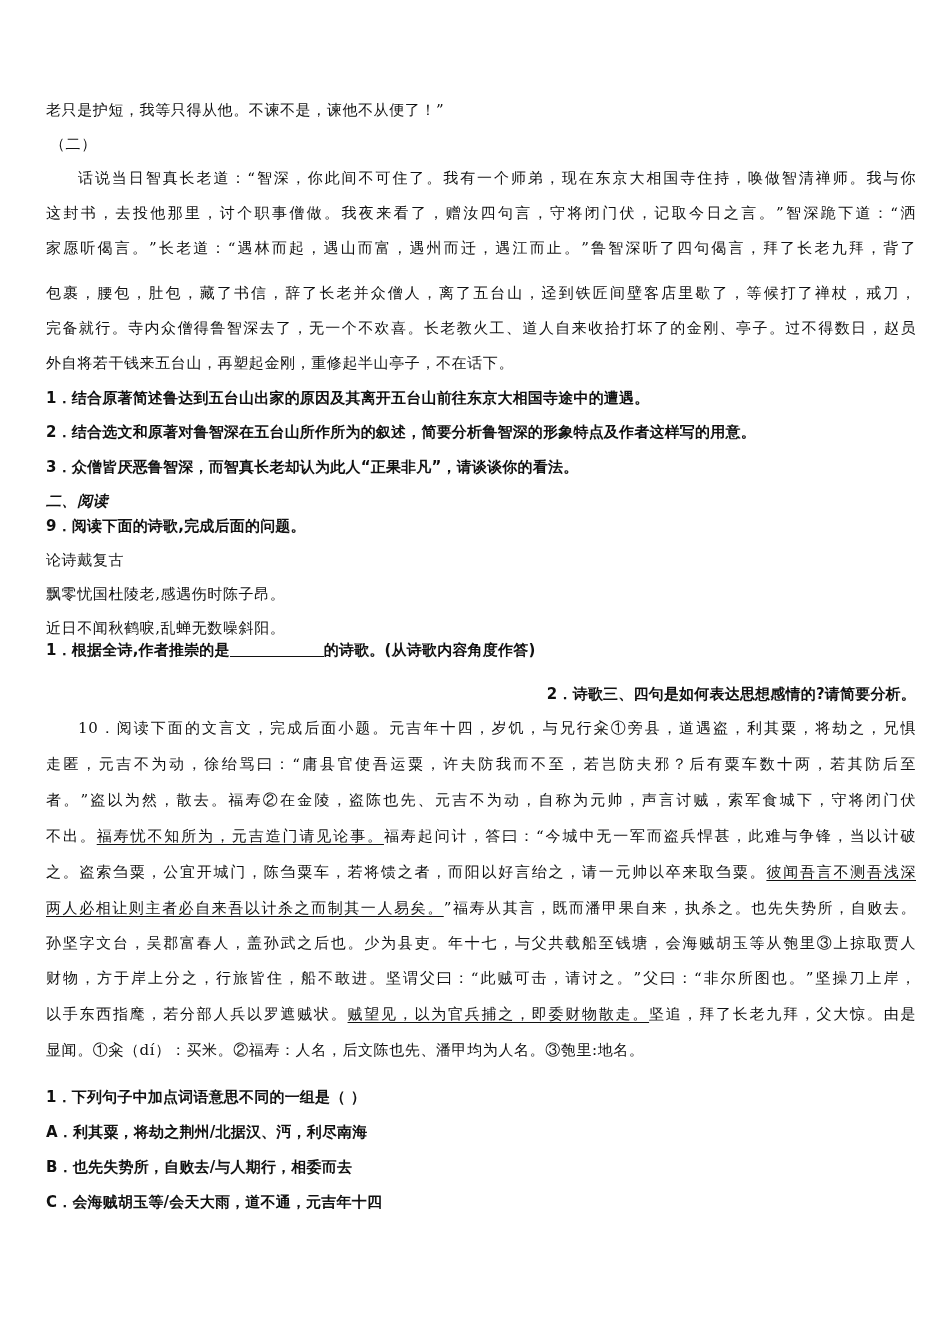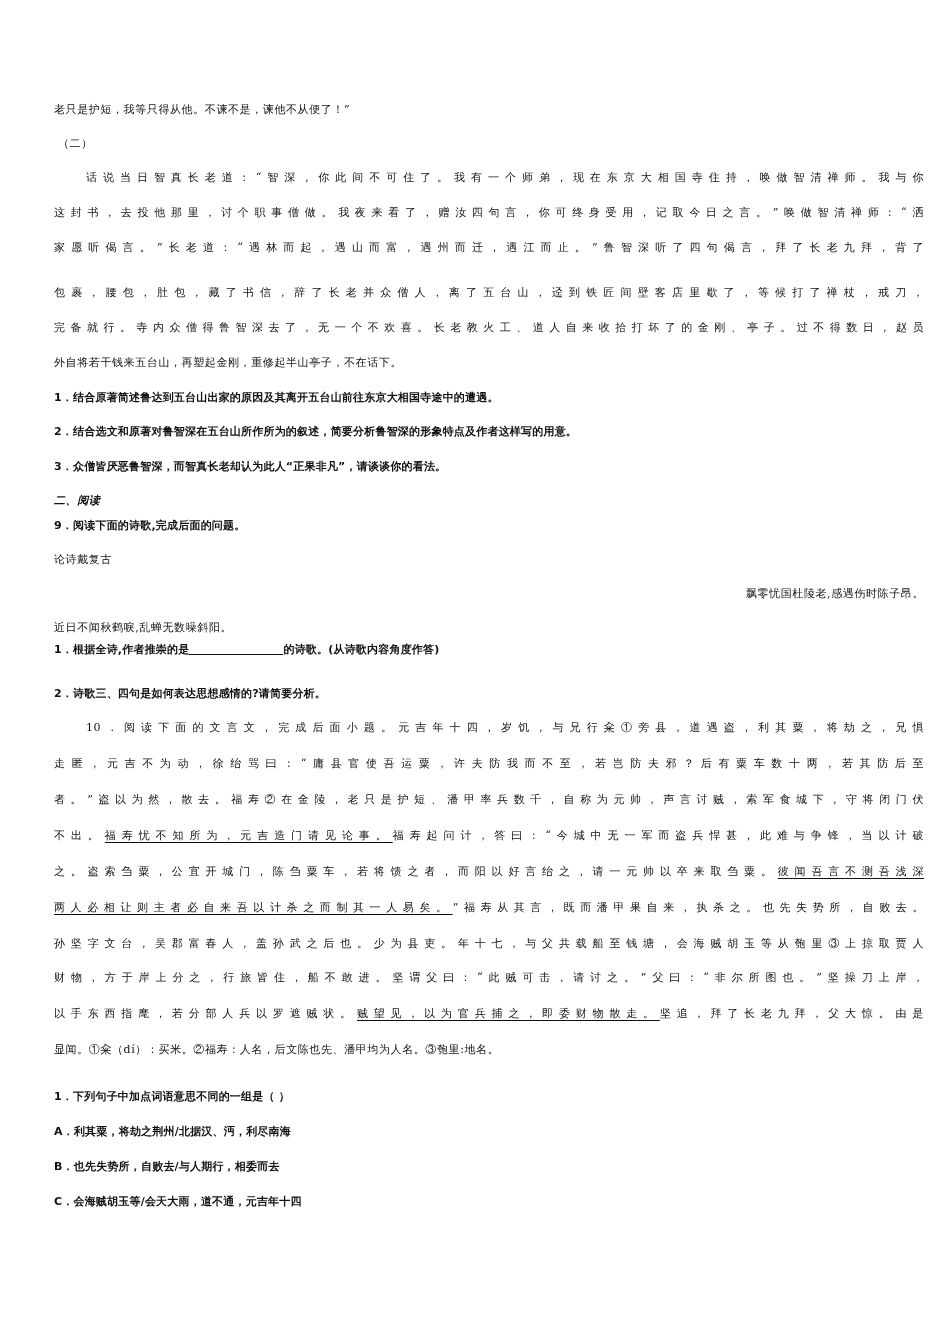--- a/index.html
+++ b/index.html
@@ -3,62 +3,61 @@
 <meta charset="utf-8">
 <style>
   html, body { margin: 0; padding: 0; background: #ffffff; }
   body {
     width: 950px; height: 1344px; position: relative; overflow: hidden;
     font-family: "DejaVu Serif", "Liberation Serif", serif;
     color: #111111;
   }
   .line {
     position: absolute; left: 46px; width: 870px;
-    font-size: 11px; line-height: 20px; white-space: nowrap;
+    font-size: 15px; line-height: 20px; white-space: nowrap;
     letter-spacing: 0.6px;
-    margin-left: 8px;
   }
   .just { text-align: justify; text-align-last: justify; }
   .indent { padding-left: 32px; width: 838px; }
   .bold { font-weight: bold; font-family: "DejaVu Sans", "Liberation Sans", sans-serif; font-style: italic; }
   .sans { font-family: "DejaVu Sans", "Liberation Sans", sans-serif; letter-spacing: 0.2px; font-weight: bold; }
   .u { text-decoration: underline; text-underline-offset: 3px; }
   .blank { display: inline-block; width: 94px; border-bottom: 1px solid #111; height: 14px; vertical-align: -2px; }
 </style>
 </head>
 <body>
 
 <div class="line" style="top:100px;">老只是护短，我等只得从他。不谏不是，谏他不从便了！”</div>
 <div class="line" style="top:134px; left:50px;">（二）</div>
 
 <div class="line just indent" style="top:168px;">话说当日智真长老道：“智深，你此间不可住了。我有一个师弟，现在东京大相国寺住持，唤做智清禅师。我与你</div>
-<div class="line just" style="top:203px;">这封书，去投他那里，讨个职事僧做。我夜来看了，赠汝四句言，你可终身受用，记取今日之言。”唤做智清禅师：“洒</div>
+<div class="line just" style="top:203px;">这封书，去投他那里，讨个职事僧做。我夜来看了，赠汝四句言，守将闭门伏，记取今日之言。”智深跪下道：“洒</div>
 <div class="line just" style="top:238px;">家愿听偈言。”长老道：“遇林而起，遇山而富，遇州而迁，遇江而止。”鲁智深听了四句偈言，拜了长老九拜，背了</div>
 <div class="line just" style="top:283px;">包裹，腰包，肚包，藏了书信，辞了长老并众僧人，离了五台山，迳到铁匠间壁客店里歇了，等候打了禅杖，戒刀，</div>
 <div class="line just" style="top:318px;">完备就行。寺内众僧得鲁智深去了，无一个不欢喜。长老教火工、道人自来收拾打坏了的金刚、亭子。过不得数日，赵员</div>
 <div class="line" style="top:353px;">外自将若干钱来五台山，再塑起金刚，重修起半山亭子，不在话下。</div>
 
 <div class="line sans" style="top:388px;">1．结合原著简述鲁达到五台山出家的原因及其离开五台山前往东京大相国寺途中的遭遇。</div>
 <div class="line sans" style="top:422px;">2．结合选文和原著对鲁智深在五台山所作所为的叙述，简要分析鲁智深的形象特点及作者这样写的用意。</div>
 <div class="line sans" style="top:457px;">3．众僧皆厌恶鲁智深，而智真长老却认为此人“正果非凡”，请谈谈你的看法。</div>
 
 <div class="line bold" style="top:491px;">二、阅读</div>
 <div class="line sans" style="top:516px;">9．阅读下面的诗歌,完成后面的问题。</div>
 <div class="line" style="top:550px;">论诗戴复古</div>
-<div class="line" style="top:584px;text-align:right;">飘零忧国杜陵老,感遇伤时陈子昂。</div>
+<div class="line" style="top:584px;">飘零忧国杜陵老,感遇伤时陈子昂。</div>
 <div class="line" style="top:618px;">近日不闻秋鹤唳,乱蝉无数噪斜阳。</div>
 <div class="line sans" style="top:640px;">
   <span>1．根据全诗,作者推崇的是</span><span class="blank"></span><span>的诗歌。(从诗歌内容角度作答)</span>
 </div>
-<div class="line sans" style="top:684px;">2．诗歌三、四句是如何表达思想感情的?请简要分析。</div>
+<div class="line sans" style="top:684px;text-align:right;">2．诗歌三、四句是如何表达思想感情的?请简要分析。</div>
 
 <div id="q10">
     <div class="line just indent" style="top: 718px;"><span>10．阅读下面的文言文，完成后面小题。元吉年十四，岁饥，与兄行籴①旁县，道遇盗，利其粟，将劫之，兄惧</span></div>
     <div class="line just" style="top: 754px;"><span>走匿，元吉不为动，徐绐骂曰：“庸县官使吾运粟，许夫防我而不至，若岂防夫邪？后有粟车数十两，若其防后至</span></div>
-    <div class="line just" style="top: 790px;"><span>者。”盗以为然，散去。福寿②在金陵，老只是护短、潘甲率兵数千，自称为元帅，声言讨贼，索军食城下，守将闭门伏</span></div>
+    <div class="line just" style="top: 790px;"><span>者。”盗以为然，散去。福寿②在金陵，盗陈也先、元吉不为动，自称为元帅，声言讨贼，索军食城下，守将闭门伏</span></div>
     <div class="line just" style="top: 826px;"><span>不出。</span><span class="u">福寿忧不知所为，元吉造门请见论事。</span><span>福寿起问计，答曰：“今城中无一军而盗兵悍甚，此难与争锋，当以计破</span></div>
     <div class="line just" style="top: 862px;"><span>之。盗索刍粟，公宜开城门，陈刍粟车，若将馈之者，而阳以好言绐之，请一元帅以卒来取刍粟。</span><span class="u">彼闻吾言不测吾浅深</span></div>
     <div class="line just" style="top: 898px;"><span class="u">两人必相让则主者必自来吾以计杀之而制其一人易矣。</span><span>”福寿从其言，既而潘甲果自来，执杀之。也先失势所，自败去。</span></div>
     <div class="line just" style="top: 933px; font-family: Liberation Serif, serif;"><span>孙坚字文台，吴郡富春人，盖孙武之后也。少为县吏。年十七，与父共载船至钱塘，会海贼胡玉等从匏里③上掠取贾人</span></div>
     <div class="line just" style="top: 968px;"><span>财物，方于岸上分之，行旅皆住，船不敢进。坚谓父曰：“此贼可击，请讨之。”父曰：“非尔所图也。”坚操刀上岸，</span></div>
     <div class="line just" style="top: 1004px;"><span>以手东西指麾，若分部人兵以罗遮贼状。</span><span class="u">贼望见，以为官兵捕之，即委财物散走。</span><span>坚追，拜了长老九拜，父大惊。由是</span></div>
     <div class="line" style="top: 1040px;"><span>显闻。①籴（dí）：买米。②福寿：人名，后文陈也先、潘甲均为人名。③匏里:地名。</span></div>
   </div>
 
 <div class="line sans" style="top:1087px;">1．下列句子中加点词语意思不同的一组是（  ）</div>

